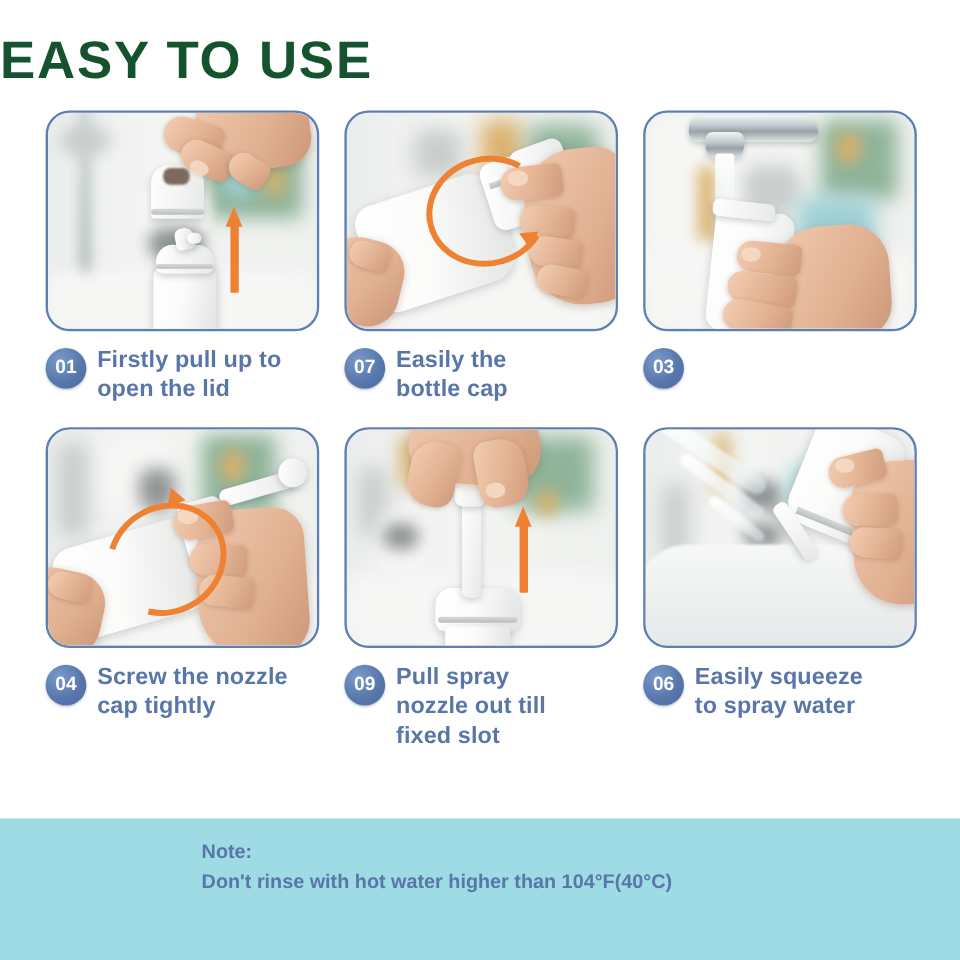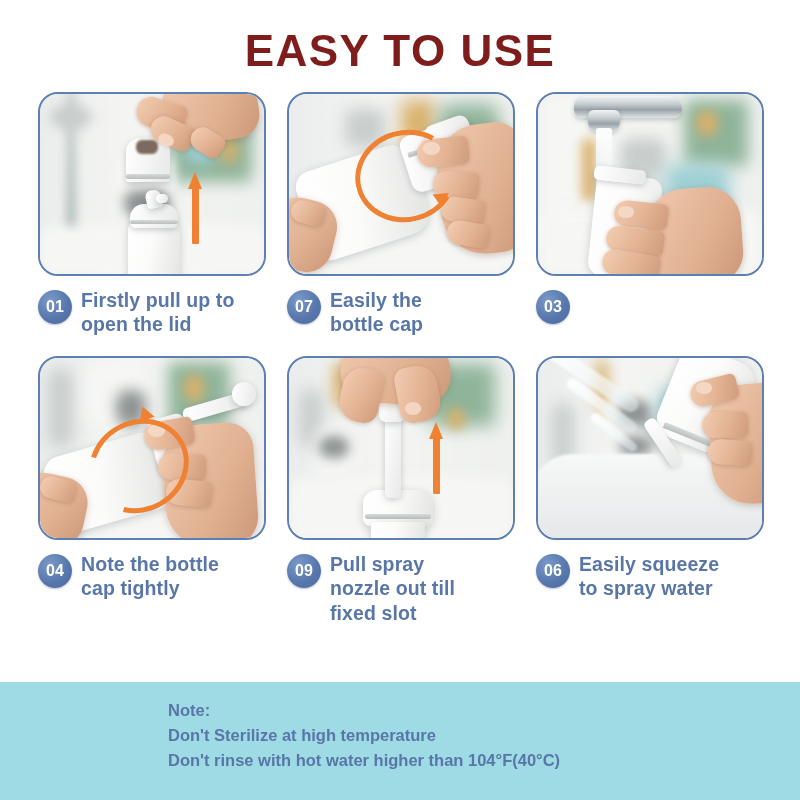--- a/index.html
+++ b/index.html
@@ -5,23 +5,23 @@
   html,body{margin:0;padding:0;}
   body{
     width:800px;height:800px;background:#ffffff;overflow:hidden;
     font-family:"Liberation Sans","DejaVu Sans",sans-serif;
     -webkit-font-smoothing:antialiased;
   }
   .page{position:relative;width:800px;height:800px;background:#fff;}
 
   
   .title{
-    position:absolute;top:26px;left:0;width:800px;text-align:center;
+    position:absolute;top:26px;left:0;width:800px;text-align:left;
     font-size:44px;font-weight:bold;letter-spacing:1.5px;
-    color:#7f1d1d;
+    color:#14532d;
     font-family:"Liberation Sans","DejaVu Sans",sans-serif;
   }
 
   
   .grid{position:absolute;top:92px;left:38px;width:726px;}
   .row{display:flex;justify-content:space-between;}
   .row.r2{margin-top:19px;}
   .cell{width:228px;}
 
   
@@ -290,21 +290,21 @@
               <div class="finger" style="left:0px;top:120px;width:36px;height:22px;border-radius:14px 8px 9px 14px;transform:rotate(14deg);"></div>
             </div>
 
             <div class="circ gap" style="left:48px;top:62px;width:92px;height:82px;transform:rotate(150deg);"></div>
             <div class="circ-head" style="left:96px;top:52px;transform:rotate(40deg);"></div>
           </div>
         </div>
         <div class="caption">
           <div class="badge">04</div>
           <div class="cap-text">
-            <div>Note the bottle</div>
+            <div>Screw the nozzle</div>
             <div>cap tightly</div>
           </div>
         </div>
       </div>
 
       <div class="cell">
         <div class="photo">
           <div class="scene">
             <div class="bg-a">
                 <div class="wall"></div>
@@ -386,18 +386,17 @@
           </div>
         </div>
       </div>
 
     </div>
   </div>
 
   <div class="note">
     <div class="note-inner">
       <div class="note-line">Note:</div>
-      <div class="note-line">Don't Sterilize at high temperature</div>
       <div class="note-line">Don't rinse with hot water higher than 104°F(40°C)</div>
     </div>
   </div>
 
 </div>
 
 </body></html>

